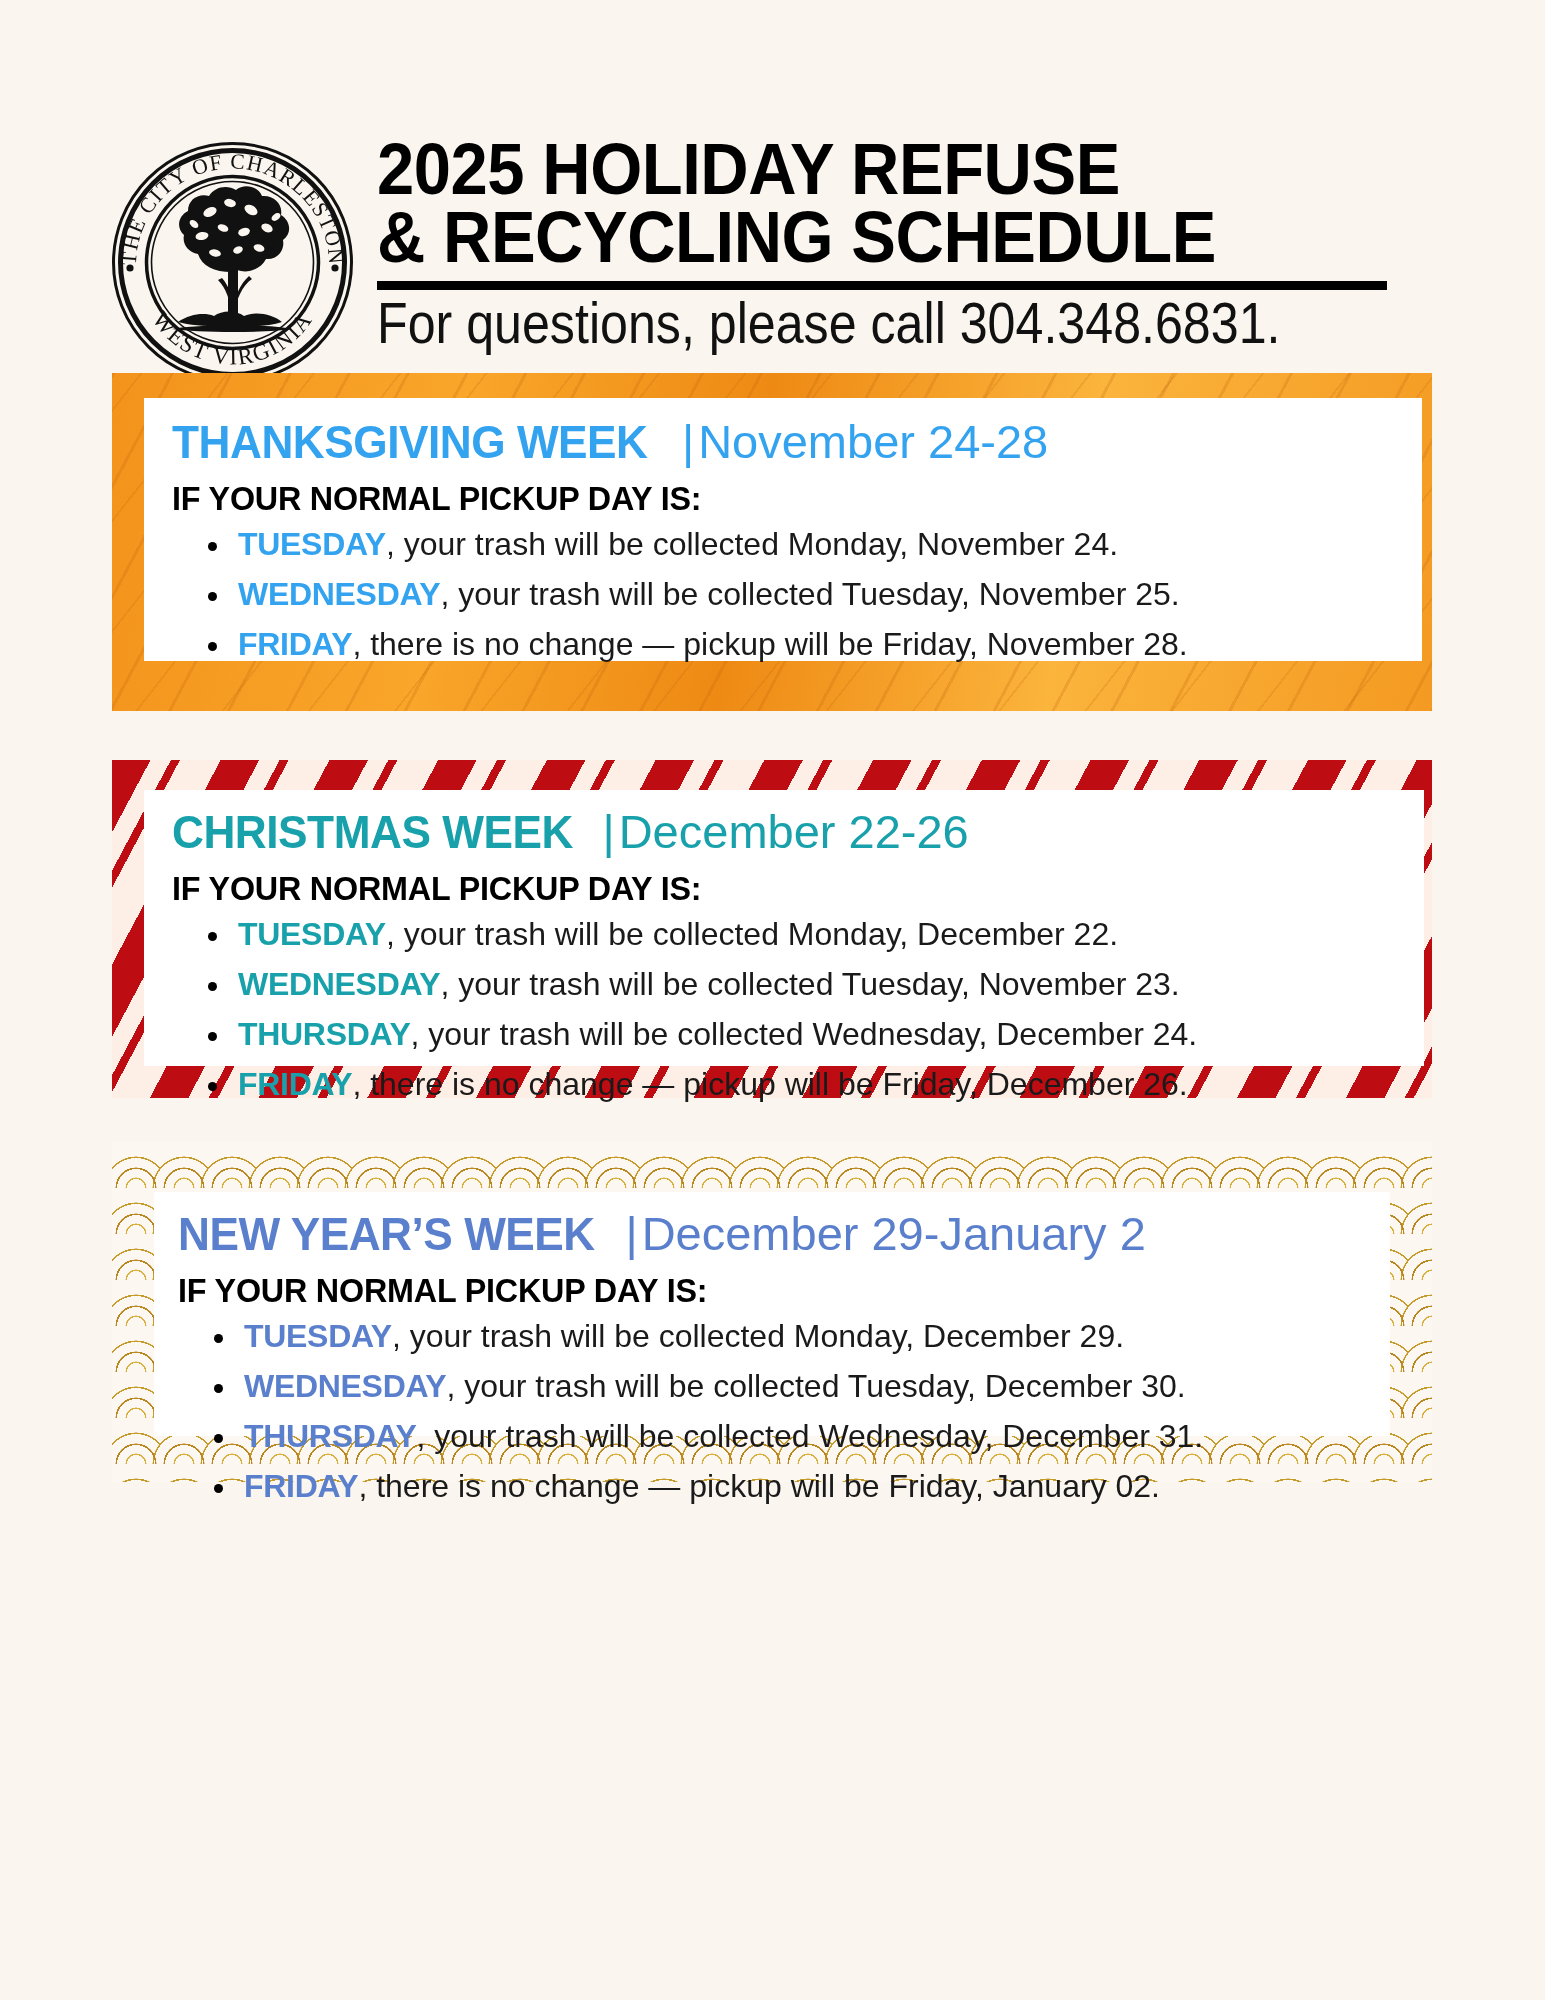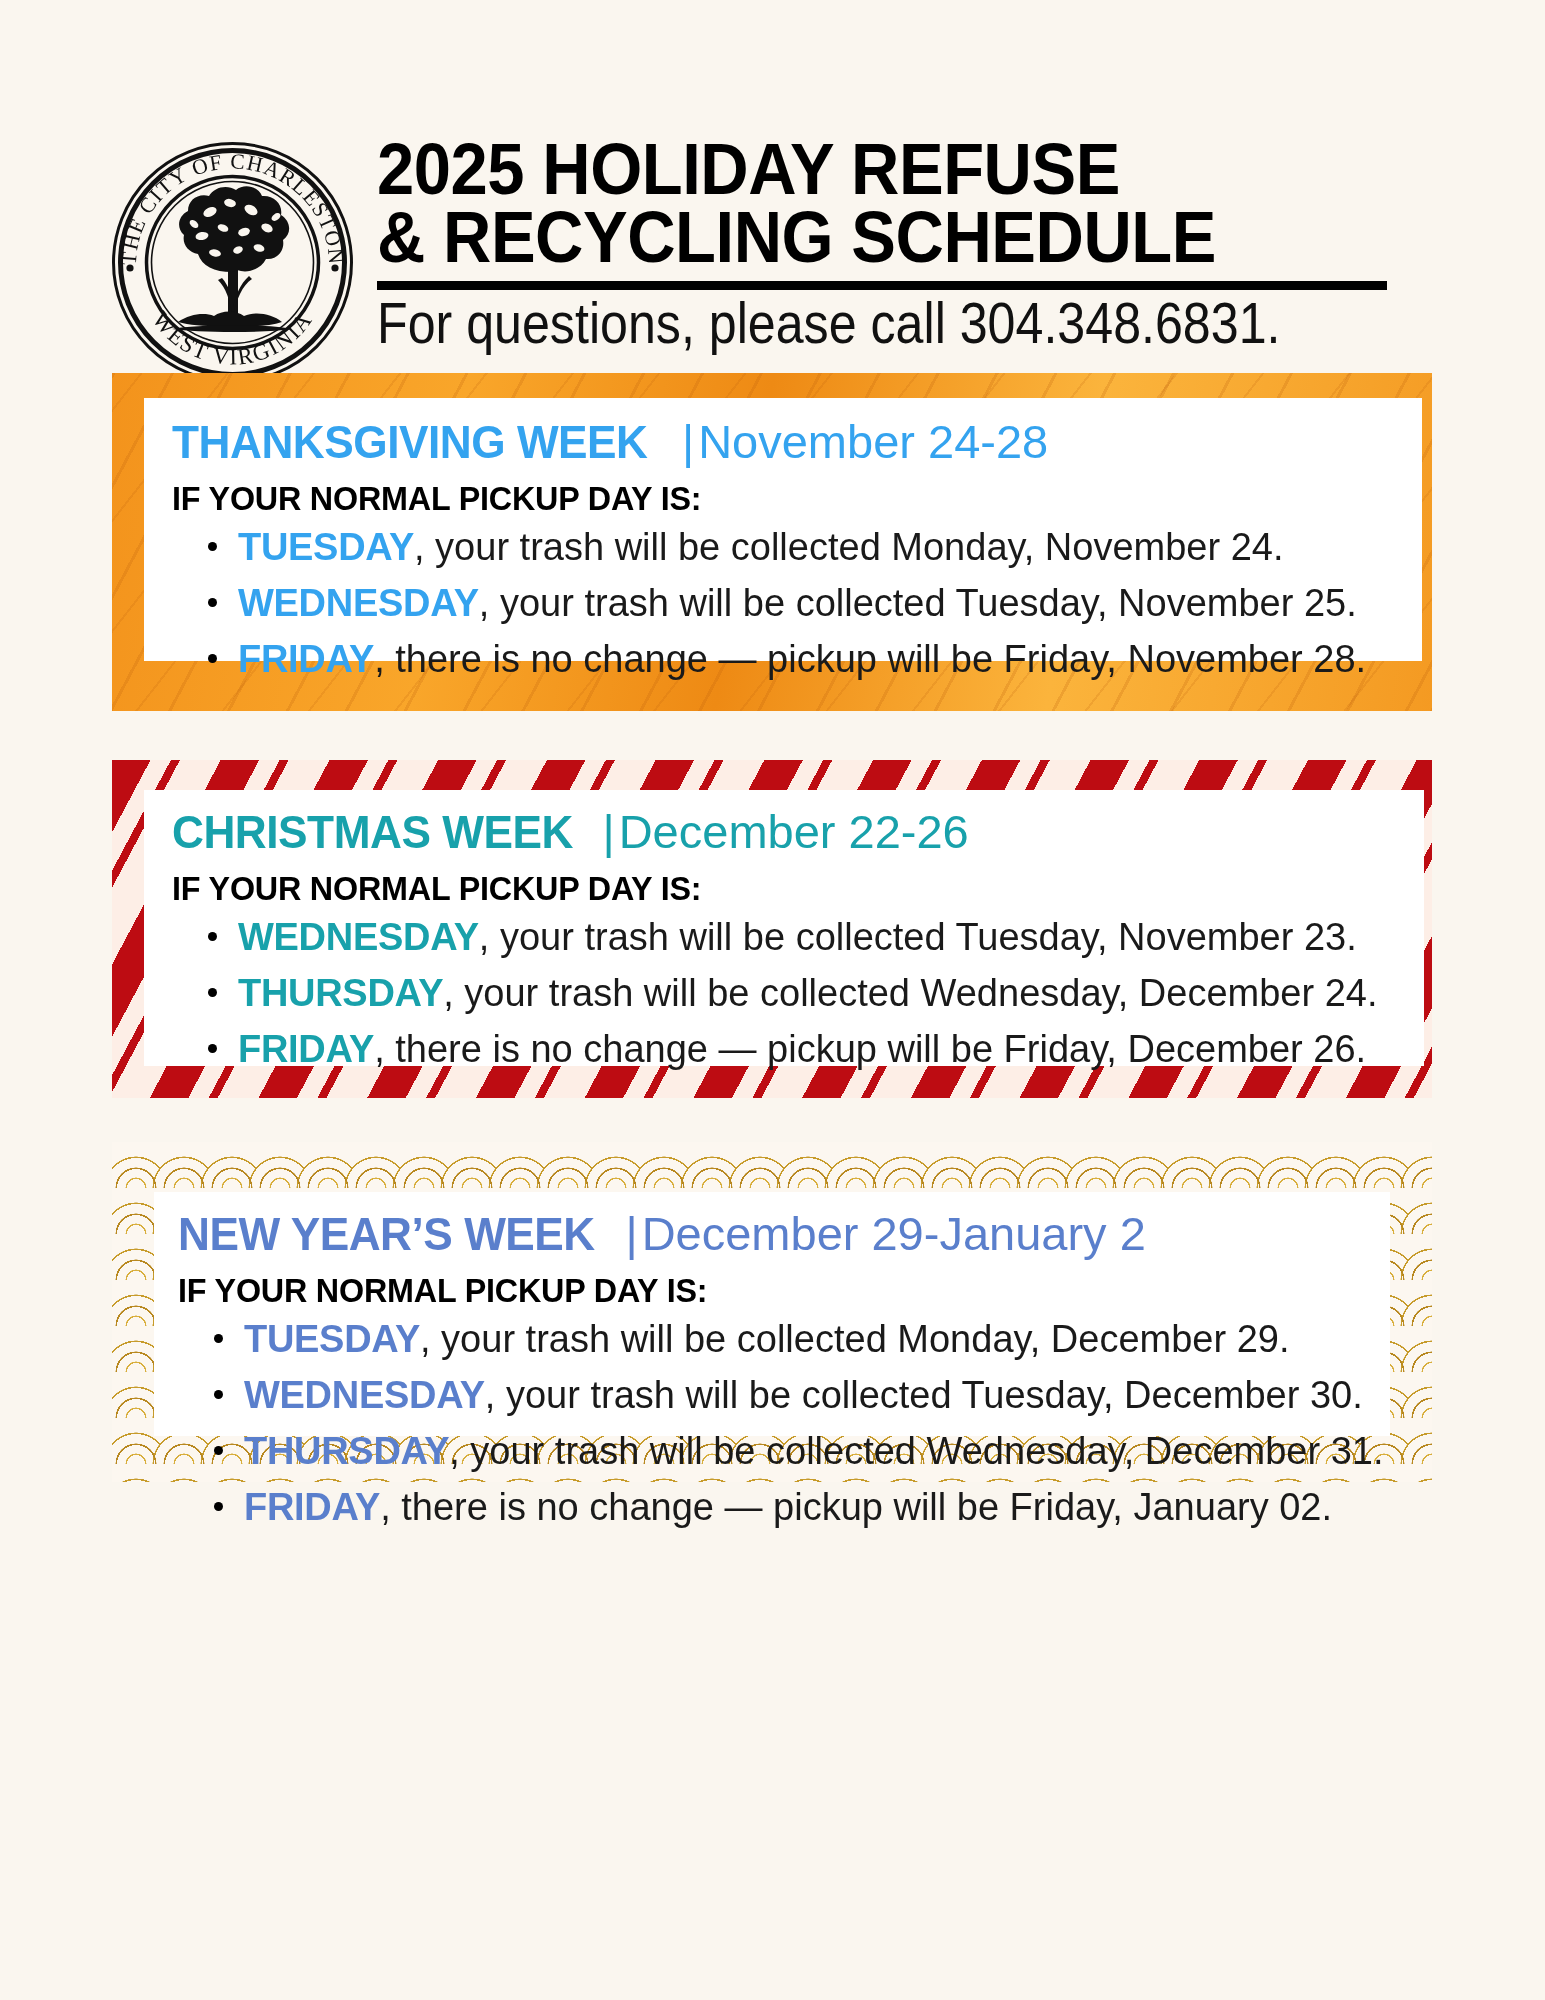--- a/index.html
+++ b/index.html
@@ -129,21 +129,21 @@
 
   ul.days {
     list-style: none;
     margin: 10px 0 0 0;
     padding: 0;
   }
   ul.days li {
     position: relative;
     font-family: "Liberation Sans Narrow", "Liberation Sans", sans-serif;
     font-weight: normal;
-    font-size: 38px;
+    font-size: 32px;
     line-height: 1.0;
     color: #1a1a1a;
     padding-left: 66px;
     margin-bottom: 18px;
     white-space: nowrap;
   }
   ul.days li:last-child { margin-bottom: 0; }
   ul.days li .dot {
     position: absolute;
     left: 36px;
@@ -305,20 +305,23 @@
 
   <div class="section" id="sec-christmas">
     <div class="frame">
       <div class="inner">
         <p class="sec-title">
           <span class="strong c-christmas">CHRISTMAS WEEK</span><span class="bar c-christmas">|</span><span class="light c-christmas">December 22-26</span>
         </p>
         <p class="prompt">IF YOUR NORMAL PICKUP DAY IS:</p>
         <ul class="days">
           <li>
+            <span class="dot"></span><span class="day c-christmas">TUESDAY</span><span>, your trash will be collected Monday, December 22.</span>
+          </li>
+          <li>
             <span class="dot"></span><span class="day c-christmas">WEDNESDAY</span><span>, your trash will be collected Tuesday, November 23.</span>
           </li>
           <li>
             <span class="dot"></span><span class="day c-christmas">THURSDAY</span><span>, your trash will be collected Wednesday, December 24.</span>
           </li>
           <li>
             <span class="dot"></span><span class="day c-christmas">FRIDAY</span><span>, there is no change — pickup will be Friday, December 26.</span>
           </li>
         </ul>
       </div>

